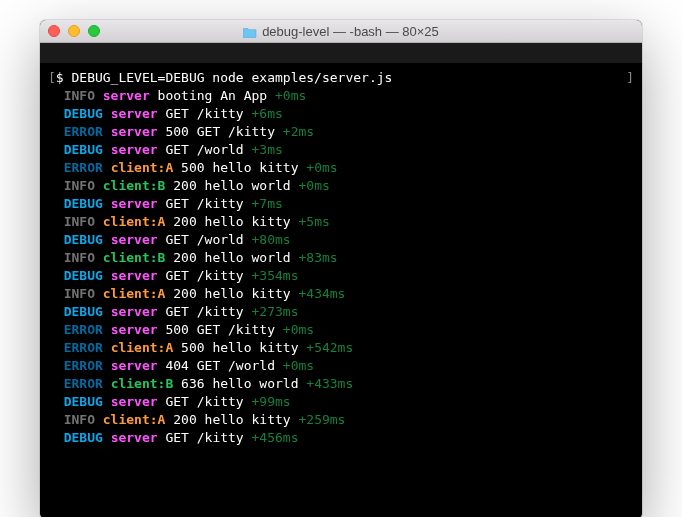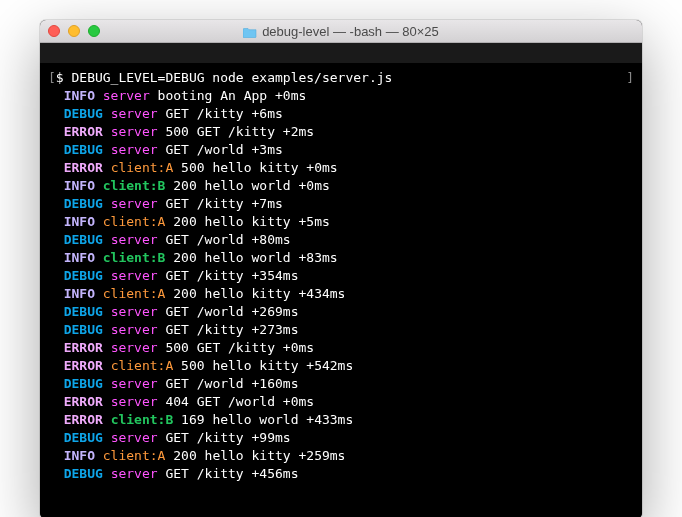--- a/index.html
+++ b/index.html
@@ -65,28 +65,28 @@
     font-size: 13px;
     line-height: 18px;
     color: #fff;
     min-height: 440px;
     font-weight: 500;
     margin-top: 20px;
   }
   .line {
     white-space: pre;
   }
-  .level-INFO  { color: #c4b5fd; font-weight: bold; }
+  .level-INFO  { color: #737373; font-weight: bold; }
   .level-DEBUG { color: #0ea5e9; font-weight: bold; }
-  .level-ERROR { color: #f0abfc; font-weight: bold; }
-  .ns-server   { color: #ff55ff; font-weight: normal; }
-  .ns-clientA  { color: #ff9a3c; font-weight: normal; }
+  .level-ERROR { color: #0369a1; font-weight: bold; }
+  .ns-server   { color: #ff55ff; font-weight: bold; }
+  .ns-clientA  { color: #ff9a3c; font-weight: bold; }
   .ns-clientB  { color: #22c55e; font-weight: bold; }
   .msg   { color: #ffffff; }
-  .time  { color: #ffffff; }
+  .time  { color: #15803d; }
   .prompt-bracket { color: #888; }
   .prompt-dollar { color: #fff; }
   .cursor-bracket { color:#888; }
 </style>
 </head>
 <body>
 
 <div class="window">
   <div class="titlebar">
     <div class="traffic-lights">
@@ -112,25 +112,23 @@
         <div class="line">  <span class="level-ERROR">ERROR</span> <span class="ns-server">server</span> <span class="msg">500 GET /kitty</span> <span class="time">+2ms</span></div>
         <div class="line">  <span class="level-DEBUG">DEBUG</span> <span class="ns-server">server</span> <span class="msg">GET /world</span> <span class="time">+3ms</span></div>
         <div class="line">  <span class="level-ERROR">ERROR</span> <span class="ns-clientA">client:A</span> <span class="msg">500 hello kitty</span> <span class="time">+0ms</span></div>
         <div class="line">  <span class="level-INFO">INFO</span> <span class="ns-clientB">client:B</span> <span class="msg">200 hello world</span> <span class="time">+0ms</span></div>
         <div class="line">  <span class="level-DEBUG">DEBUG</span> <span class="ns-server">server</span> <span class="msg">GET /kitty</span> <span class="time">+7ms</span></div>
         <div class="line">  <span class="level-INFO">INFO</span> <span class="ns-clientA">client:A</span> <span class="msg">200 hello kitty</span> <span class="time">+5ms</span></div>
         <div class="line">  <span class="level-DEBUG">DEBUG</span> <span class="ns-server">server</span> <span class="msg">GET /world</span> <span class="time">+80ms</span></div>
         <div class="line">  <span class="level-INFO">INFO</span> <span class="ns-clientB">client:B</span> <span class="msg">200 hello world</span> <span class="time">+83ms</span></div>
         <div class="line">  <span class="level-DEBUG">DEBUG</span> <span class="ns-server">server</span> <span class="msg">GET /kitty</span> <span class="time">+354ms</span></div>
         <div class="line">  <span class="level-INFO">INFO</span> <span class="ns-clientA">client:A</span> <span class="msg">200 hello kitty</span> <span class="time">+434ms</span></div>
-        <div class="line">  <span class="level-DEBUG">DEBUG</span> <span class="ns-server">server</span> <span class="msg">GET /world</span> <span class="time">+269ms</span></div>
         <div class="line">  <span class="level-DEBUG">DEBUG</span> <span class="ns-server">server</span> <span class="msg">GET /kitty</span> <span class="time">+273ms</span></div>
         <div class="line">  <span class="level-ERROR">ERROR</span> <span class="ns-server">server</span> <span class="msg">500 GET /kitty</span> <span class="time">+0ms</span></div>
         <div class="line">  <span class="level-ERROR">ERROR</span> <span class="ns-clientA">client:A</span> <span class="msg">500 hello kitty</span> <span class="time">+542ms</span></div>
-        <div class="line">  <span class="level-DEBUG">DEBUG</span> <span class="ns-server">server</span> <span class="msg">GET /world</span> <span class="time">+160ms</span></div>
         <div class="line">  <span class="level-ERROR">ERROR</span> <span class="ns-server">server</span> <span class="msg">404 GET /world</span> <span class="time">+0ms</span></div>
-        <div class="line">  <span class="level-ERROR">ERROR</span> <span class="ns-clientB">client:B</span> <span class="msg">169 hello world</span> <span class="time">+433ms</span></div>
+        <div class="line">  <span class="level-ERROR">ERROR</span> <span class="ns-clientB">client:B</span> <span class="msg">636 hello world</span> <span class="time">+433ms</span></div>
         <div class="line">  <span class="level-DEBUG">DEBUG</span> <span class="ns-server">server</span> <span class="msg">GET /kitty</span> <span class="time">+99ms</span></div>
         <div class="line">  <span class="level-INFO">INFO</span> <span class="ns-clientA">client:A</span> <span class="msg">200 hello kitty</span> <span class="time">+259ms</span></div>
         <div class="line">  <span class="level-DEBUG">DEBUG</span> <span class="ns-server">server</span> <span class="msg">GET /kitty</span> <span class="time">+456ms</span></div>
       </div>
   </div>
 </div>
 
 </body></html>

